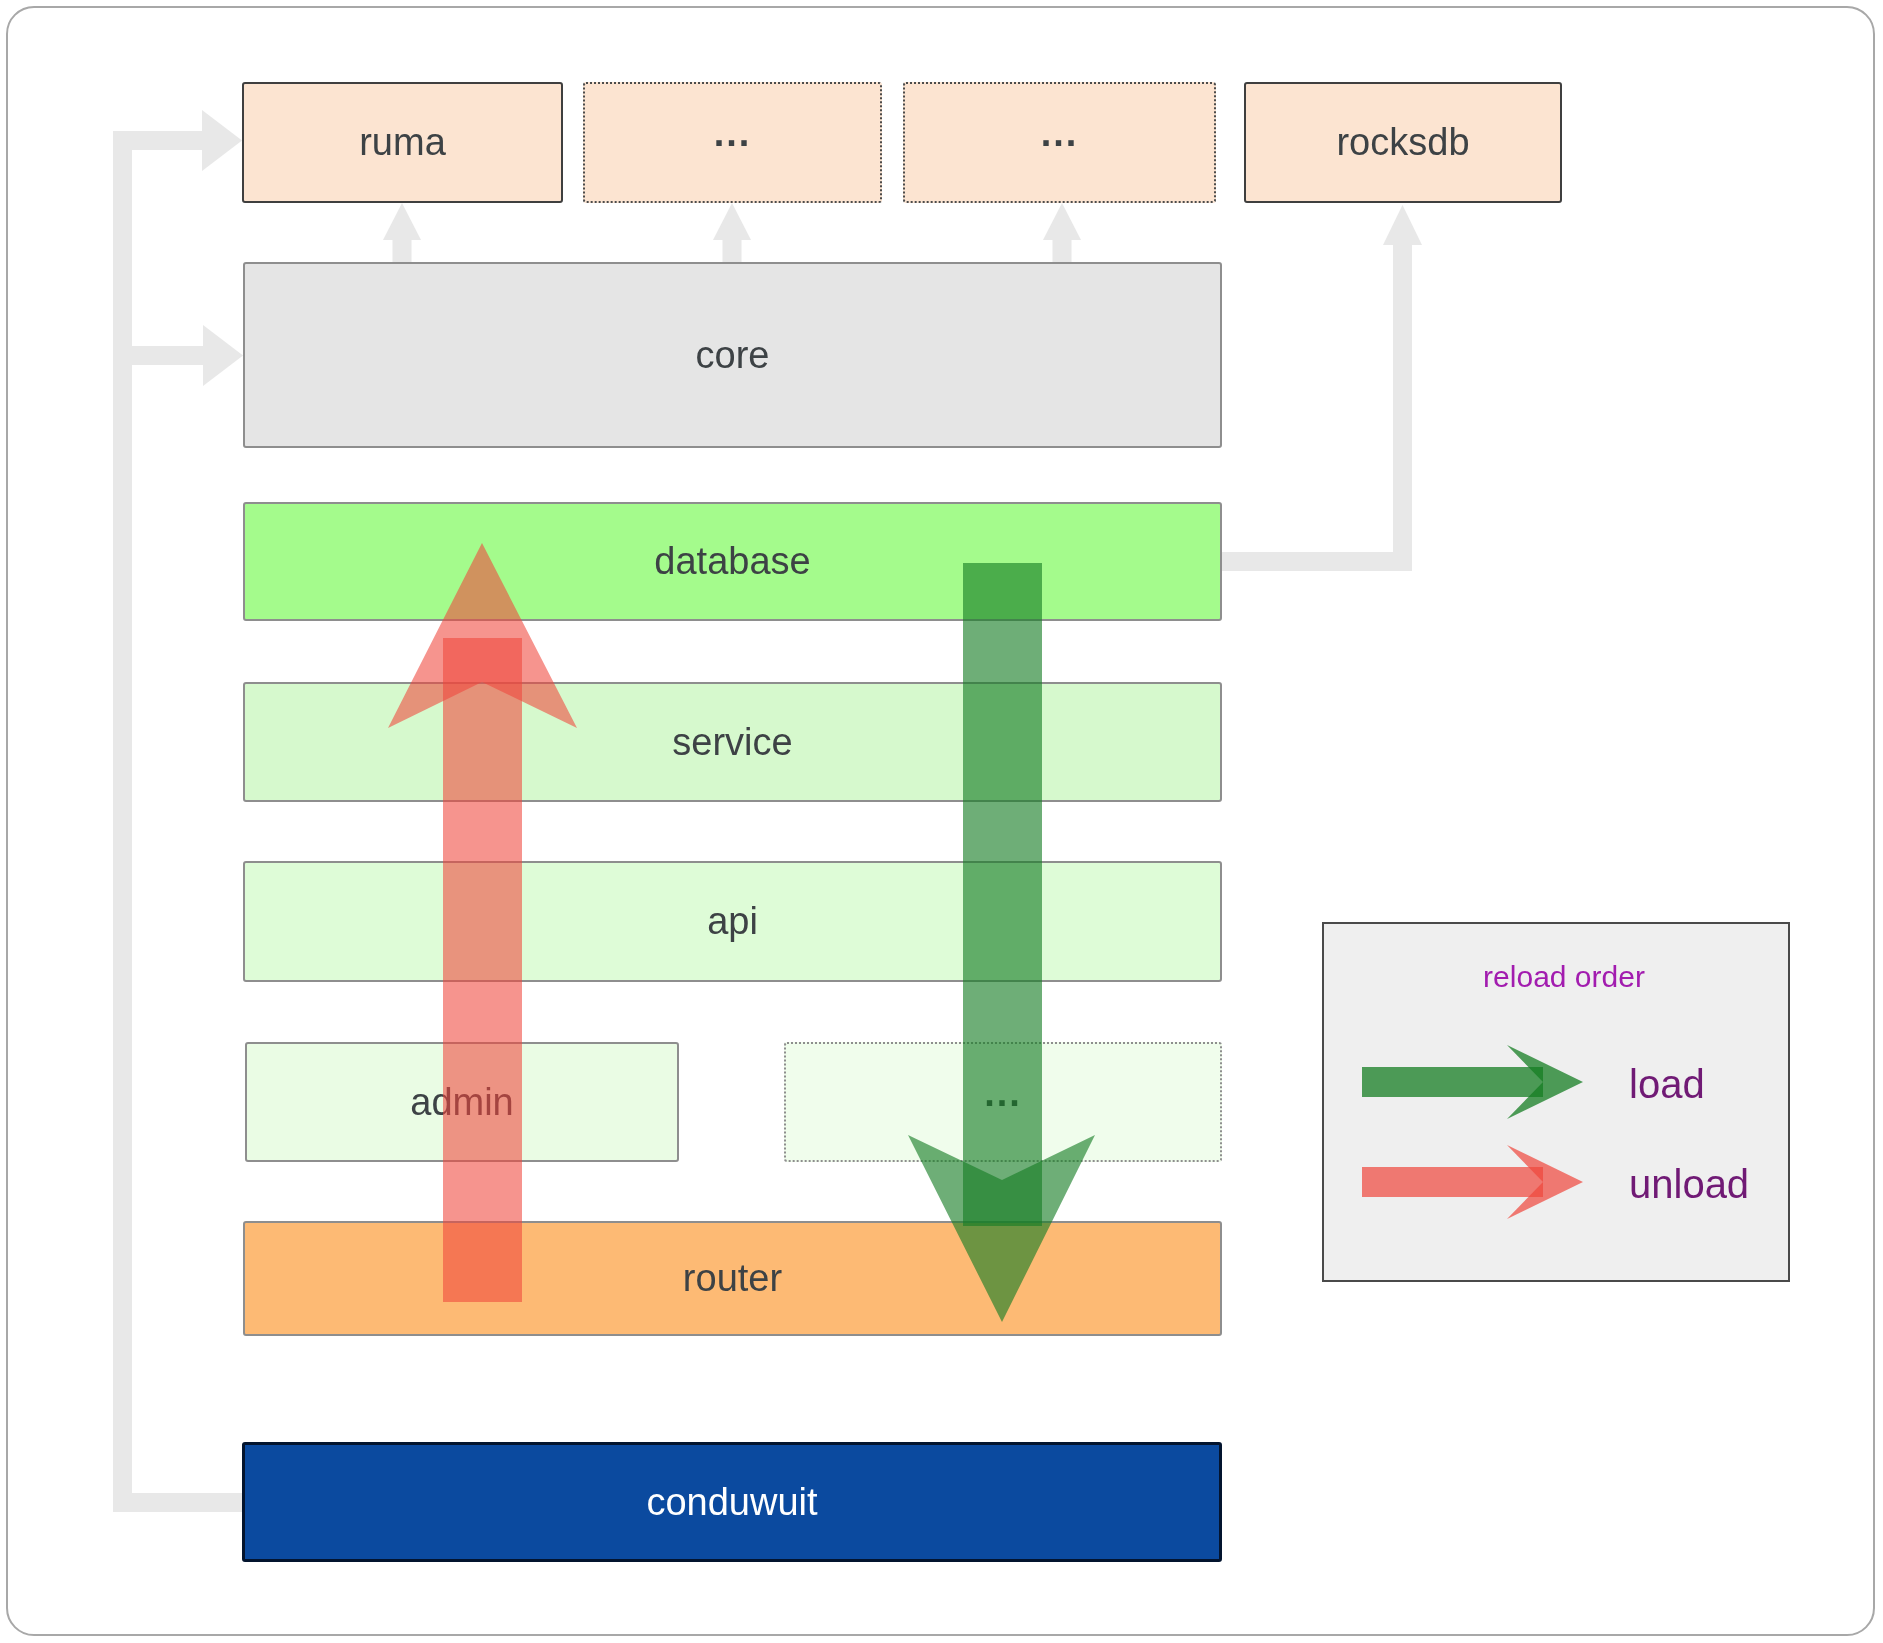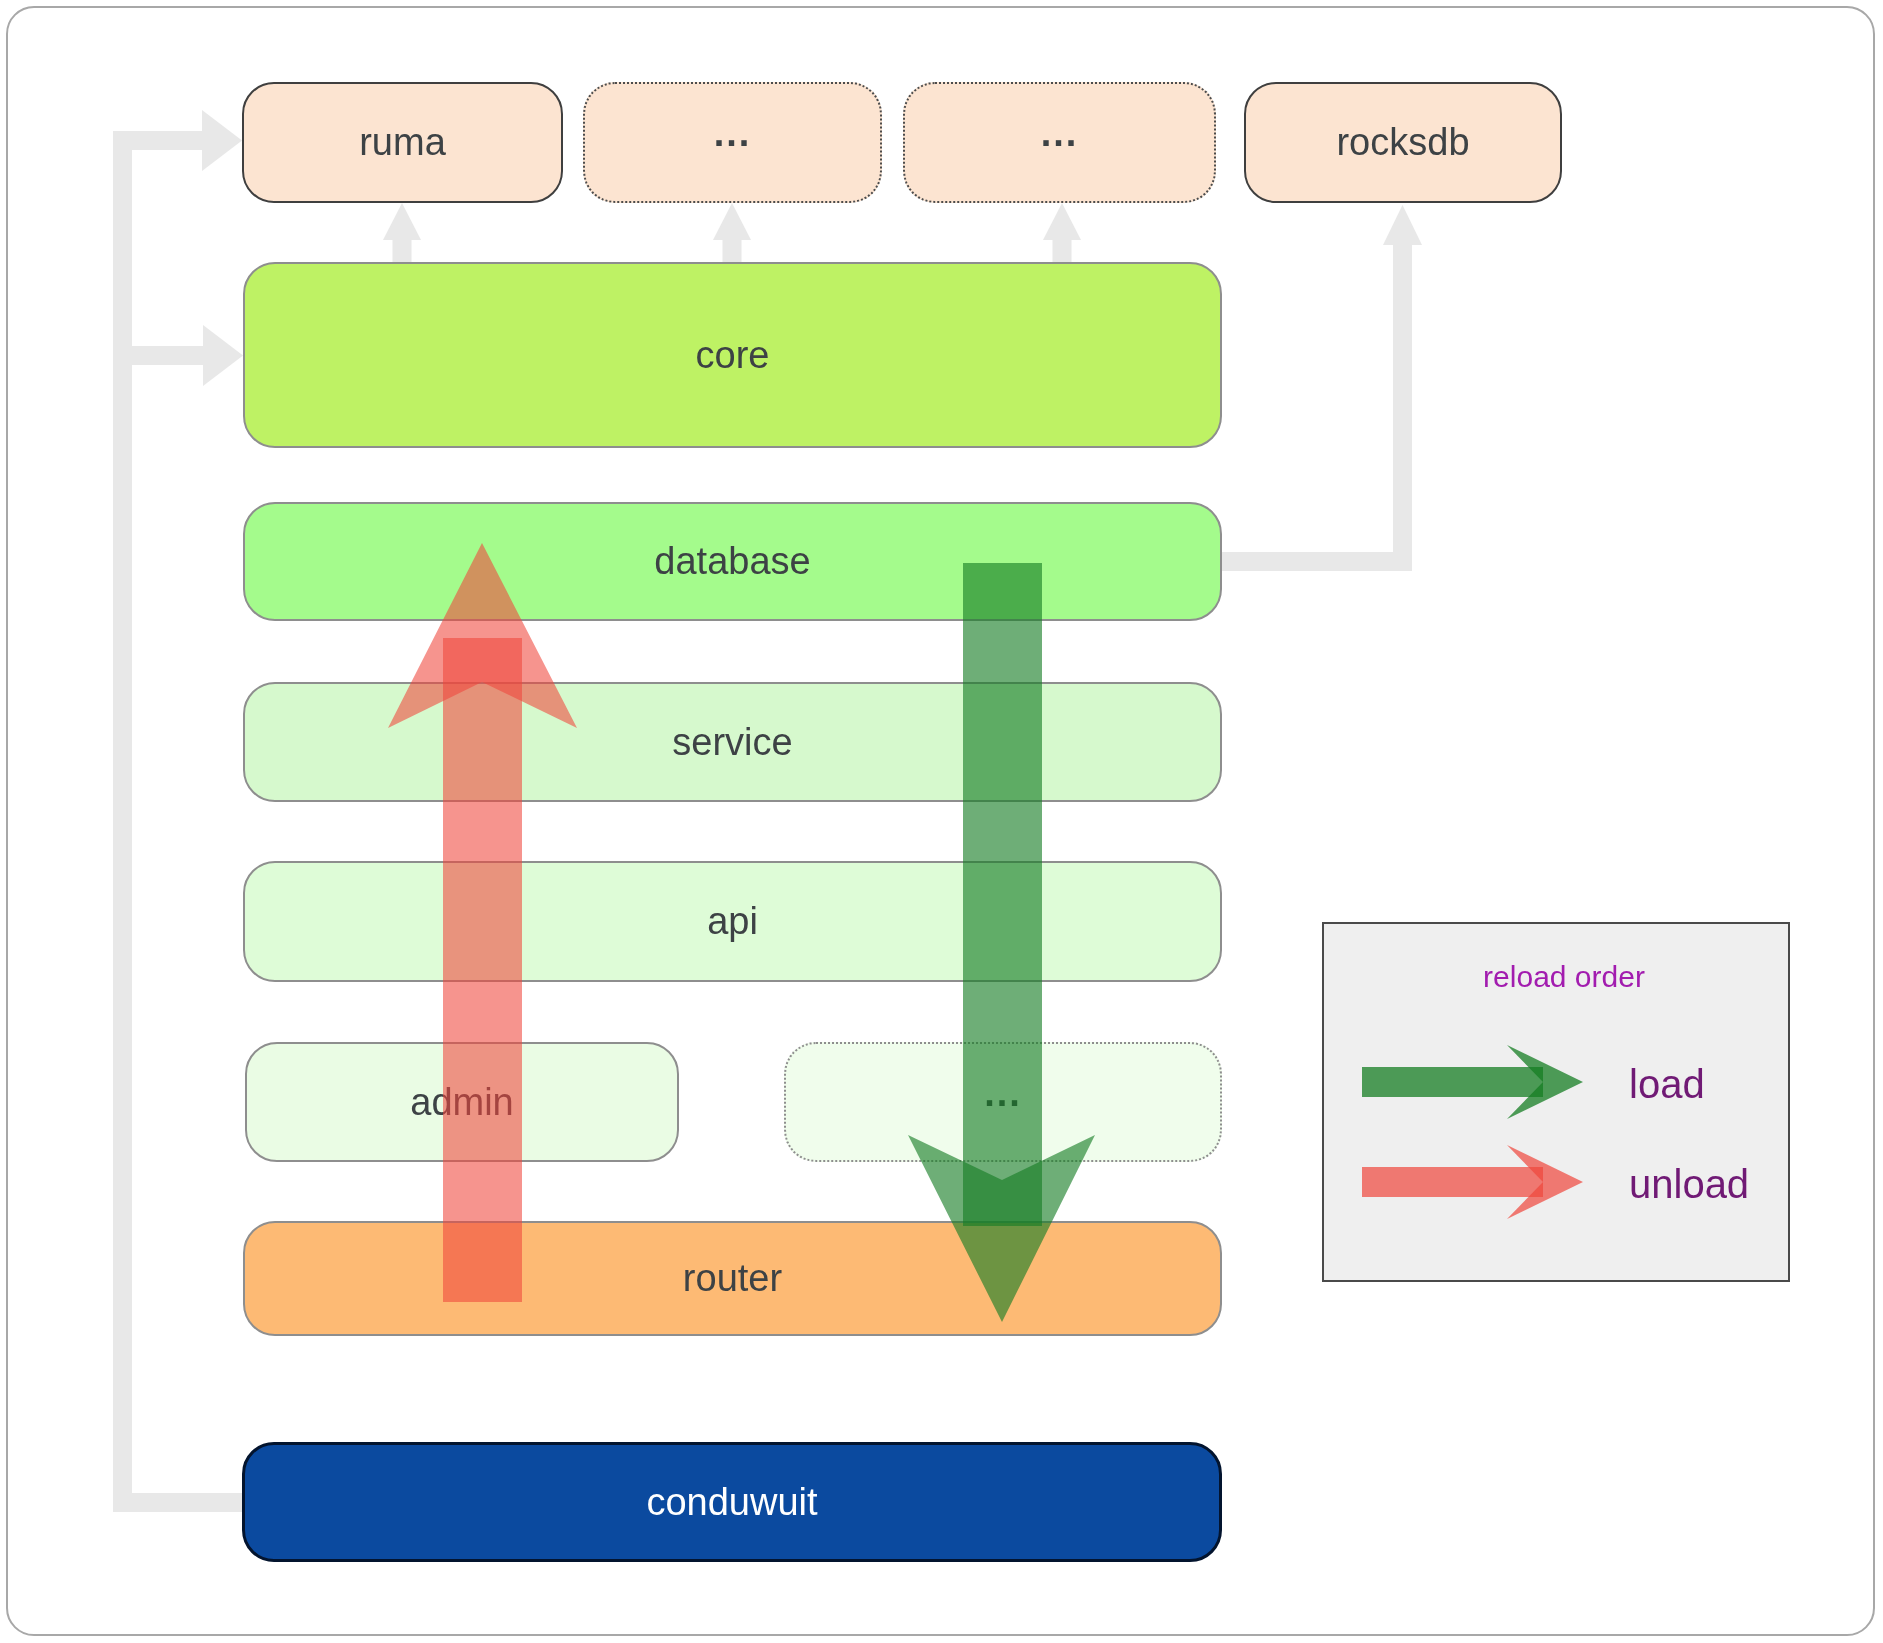--- a/index.html
+++ b/index.html
@@ -15,33 +15,33 @@
     border: 2px solid #a8a8a8; border-radius: 28px;
   }
 
   svg.layer { position: absolute; left: 0; top: 0; width: 1883px; height: 1643px; pointer-events: none; }
   #connector-layer { z-index: 1; }
   #arrow-layer { z-index: 3; }
 
   .node {
     position: absolute; z-index: 2;
     display: flex; align-items: center; justify-content: center;
-    border-radius: 32px;
+    border-radius: 3px;
     font-size: 38px; color: #3d4245;
   }
   .node .lbl { white-space: nowrap; }
 
   
   .n-ruma     { left: 242px;  top: 82px; width: 321px; height: 121px; background: #fce4d1; border: 2px solid #3f3f3f; }
   .n-dots1    { left: 583px;  top: 82px; width: 299px; height: 121px; background: #fce4d1; border: 2px dotted #4c4c4c; }
   .n-dots2    { left: 903px;  top: 82px; width: 313px; height: 121px; background: #fce4d1; border: 2px dotted #4c4c4c; }
   .n-rocksdb  { left: 1244px; top: 82px; width: 318px; height: 121px; background: #fce4d1; border: 2px solid #3f3f3f; }
 
   
-  .n-core     { left: 243px; top: 262px;  width: 979px; height: 186px; background: #bef264; border: 2px solid #8e8e8e; }
+  .n-core     { left: 243px; top: 262px;  width: 979px; height: 186px; background: #e5e5e5; border: 2px solid #8e8e8e; }
   .n-database { left: 243px; top: 502px;  width: 979px; height: 119px; background: #a4fb8c; border: 2px solid #8e8e8e; }
   .n-service  { left: 243px; top: 682px;  width: 979px; height: 120px; background: #d6f9cd; border: 2px solid #8e8e8e; }
   .n-api      { left: 243px; top: 861px;  width: 979px; height: 121px; background: #defcd7; border: 2px solid #8e8e8e; }
   .n-admin    { left: 245px; top: 1042px; width: 434px; height: 120px; background: #eafce4; border: 2px solid #8e8e8e; }
   .n-dots3    { left: 784px; top: 1042px; width: 438px; height: 120px; background: #f0fdec; border: 2px dotted #8e8e8e; }
   .n-router   { left: 243px; top: 1221px; width: 979px; height: 115px; background: #fdba74; border: 2px solid #8e8e8e; }
   .n-conduwuit{ left: 242px; top: 1442px; width: 980px; height: 120px; background: #0b4a9f; border: 3px solid #03142e;
                 color: #ffffff; font-weight: 400; }
 
   .dots .lbl { font-weight: 700; transform: translateY(-9px); letter-spacing: 2px; }

